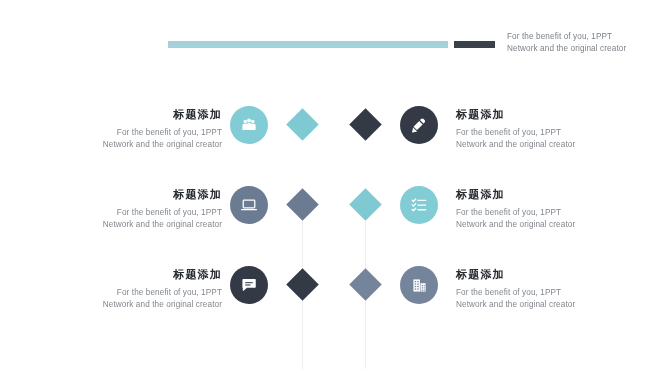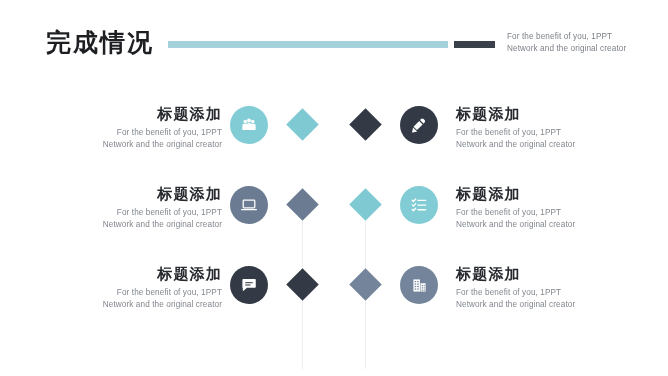--- a/index.html
+++ b/index.html
@@ -84,21 +84,21 @@
   
   .text-block {
     position: absolute;
     top: 0;
     width: 170px;
   }
   .text-block.left  { left: 52px;  text-align: right; }
   .text-block.right { left: 456px; text-align: left; }
 
   .item-title {
-    font-size: 15px;
+    font-size: 11px;
     font-weight: bold;
     color: #26292e;
     letter-spacing: 1.2px;
     line-height: 20px;
     margin: 0 0 3px 0;
     white-space: nowrap;
   }
   .item-desc {
     font-size: 8.2px;
     line-height: 12px;
@@ -141,21 +141,20 @@
   }
   .connector.c-left  { left: 302px; }
   .connector.c-right { left: 365px; }
   .connector.seg0 { top: 125px; height: 72px; }
   .connector.seg1 { top: 205px; height: 72px; }
 </style>
 </head>
 <body>
 
 <div id="header">
-  <div id="page-title">完成情况</div>
   <div id="title-rule-accent"></div>
   <div id="title-rule-dark"></div>
   <div id="header-note">
     <div>For the benefit of you, 1PPT</div>
     <div>Network and the original creator</div>
   </div>
 </div>
 
 <div id="content">
 

